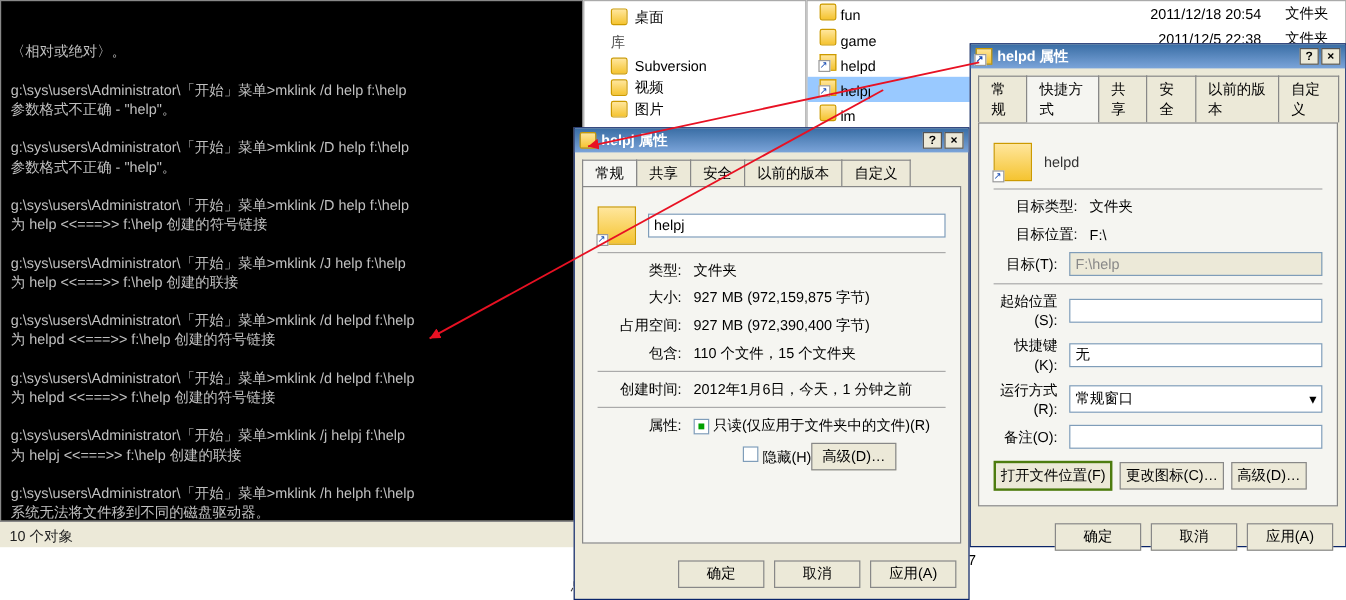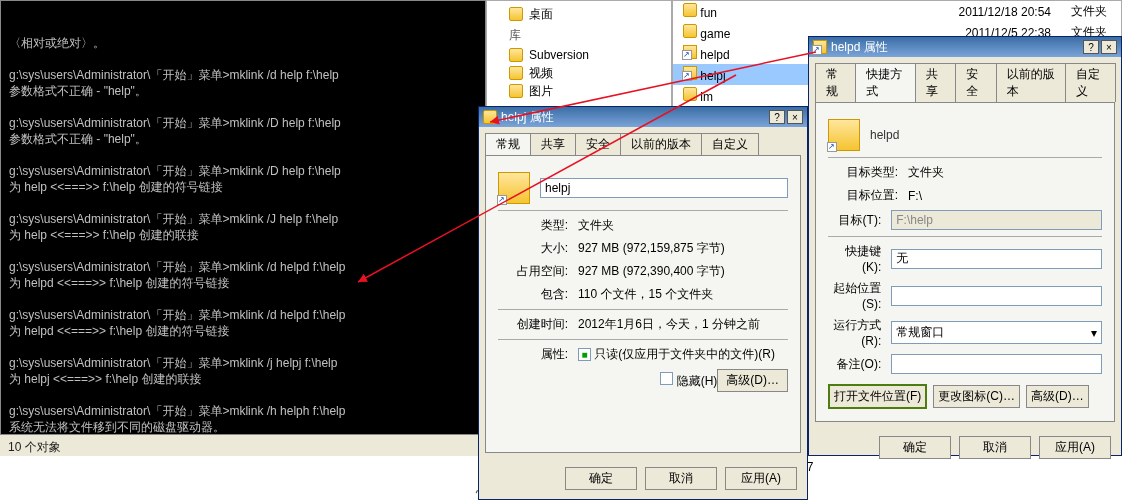--- a/index.html
+++ b/index.html
@@ -9,21 +9,21 @@
   .footer{position:absolute;left:0;top:480px;width:1122px;height:20px;text-align:center;background:#fff;color:#333}
   .tree{position:absolute;left:486px;top:0;width:186px;height:434px;background:#fff;border:1px solid #aaa;padding-top:4px;overflow:hidden}
   .tree .item{display:flex;align-items:center;height:18px;padding-left:22px;gap:6px}
   .tree .group{padding:4px 0 2px 22px;color:#555}
   .filelist{position:absolute;left:672px;top:0;width:450px;height:434px;background:#fff;border:1px solid #aaa}
   .filelist table{width:100%;border-collapse:collapse}
   .filelist td{padding:2px 10px;height:18px}
   .filelist td:nth-child(2){text-align:right;width:140px}
   .filelist td:nth-child(3){width:60px}
   .dlg{position:absolute;background:#ece9d8;border:1px solid #0a246a}
-  .dlg .titlebar{height:20px;background:linear-gradient(to bottom,#3a6ea5,#7ba4d9);display:flex;align-items:center;padding:0 4px;color:#fff;font-weight:normal;justify-content:space-between}
+  .dlg .titlebar{height:20px;background:linear-gradient(to bottom,#3a6ea5,#7ba4d9);display:flex;align-items:center;padding:0 4px;color:#fff;font-weight:bold;justify-content:space-between}
   .dlg .titlebar .btns{display:flex;gap:2px}
   .titlebtn{width:16px;height:14px;background:#ece9d8;border:1px solid #555;display:flex;align-items:center;justify-content:center;font-size:10px;color:#000;font-family:Arial}
   .tabs{display:flex;margin:6px 6px 0 6px}
   .tab{padding:2px 10px;border:1px solid #888;border-bottom:none;background:#ece9d8;margin-right:-1px;position:relative}
   .tab.active{background:#f5f5f1;z-index:2}
   .tabbody{margin:0 6px 6px 6px;border:1px solid #888;background:#f5f5f1;padding:10px 12px;position:relative}
   .row{display:flex;align-items:center;margin:6px 0;gap:10px}
   .row .lbl{width:70px;text-align:right}
   .row .val{flex:1}
   .txtfield{border:1px solid #7f9db9;padding:2px 4px;background:#fff;color:#000;width:100%}
@@ -171,26 +171,26 @@
     <div class="row">
         <span class="lbl">目标位置:</span>
         <span class="val">F:\</span>
       </div>
     <div class="row">
         <span class="lbl">目标(T):</span>
         <input class="txtfield ds" value="F:\help" style="">
       </div>
     <div class="sep"></div>
     <div class="row">
+        <span class="lbl">起始位置(S):</span>
+        <input class="txtfield" value="" style="">
+      </div>
+    <div class="row">
         <span class="lbl">快捷键(K):</span>
         <input class="txtfield" value="无" style="">
-      </div>
-    <div class="row">
-        <span class="lbl">起始位置(S):</span>
-        <input class="txtfield" value="" style="">
       </div>
     <div class="row">
         <span class="lbl">运行方式(R):</span>
         <div class="txtfield" style="display:flex;justify-content:space-between;align-items:center">
           <span>常规窗口</span>
           <span>▾</span>
         </div>
       </div>
     <div class="row">
         <span class="lbl">备注(O):</span>
@@ -257,21 +257,21 @@
     <div class="sep"></div>
     <div class="row">
       <span class="lbl">属性:</span>
       <span class="val">
         <span class="chk">■</span>
         <span>只读(仅应用于文件夹中的文件)(R)</span>
       </span>
     </div>
     <div class="row">
       <span class="lbl"></span>
-      <span class="val" style="display:flex;justify-content:flex-end;align-items:center">
+      <span class="val" style="display:flex;justify-content:center;align-items:center">
         <span>
           <span class="chk"></span>
           <span>隐藏(H)</span>
         </span>
         <button class="btn" style="min-width:auto">高级(D)…</button>
       </span>
     </div>
   </div>
   <div class="btnrow">
     <button class="btn">确定</button>

